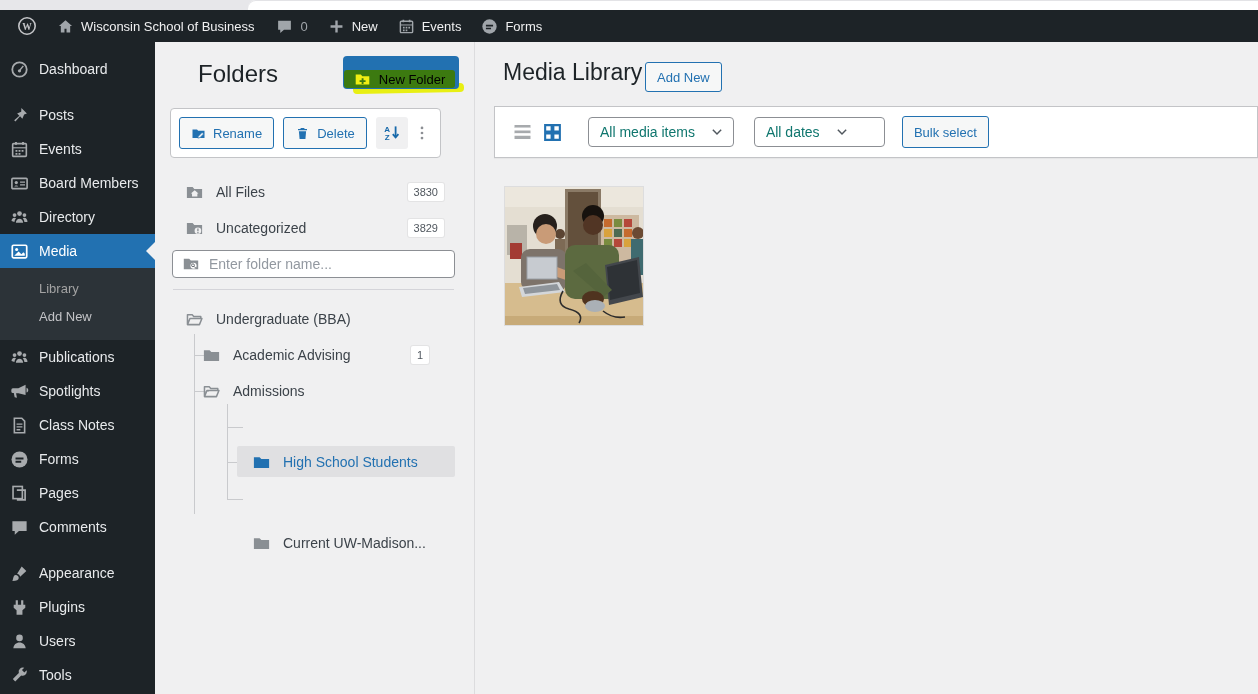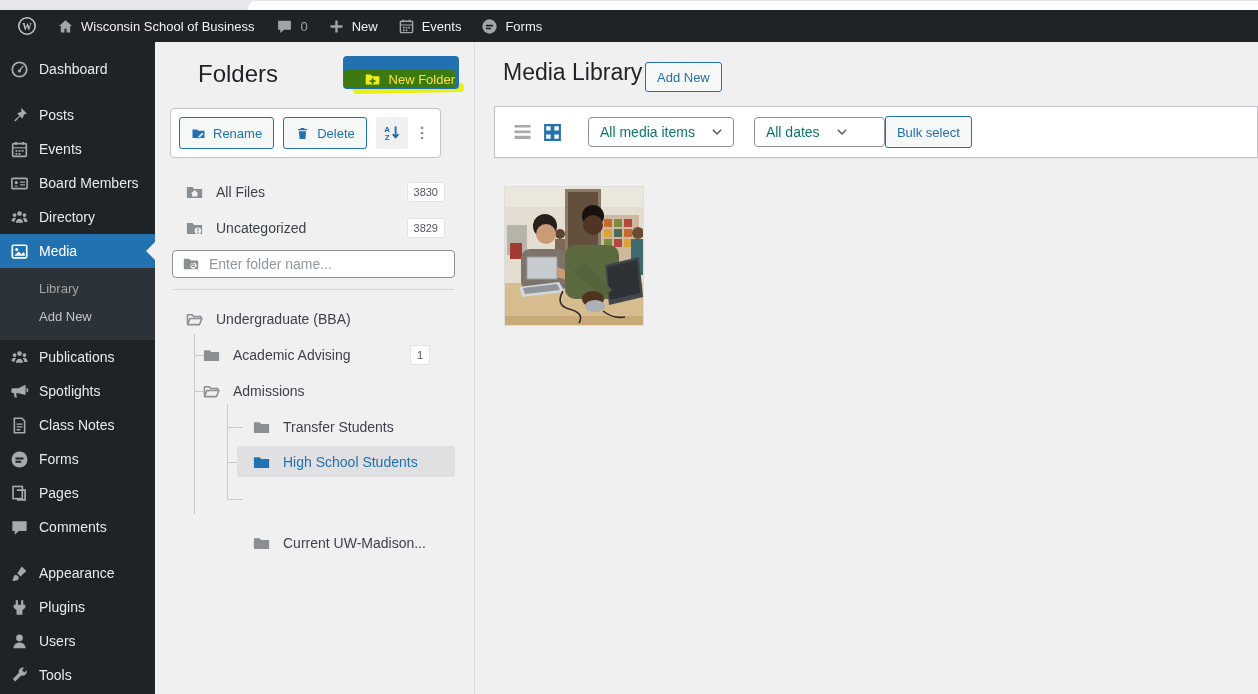--- a/index.html
+++ b/index.html
@@ -43,22 +43,22 @@
   
   .fpanel { position:absolute; left:155px; top:42px; bottom:0; width:320px;
     border-right:1px solid #dcdcde; background:#f0f0f1; }
   .fp-title { position:absolute; left:43px; top:18px; font-size:24px; font-weight:400; color:#1d2327; }
 
   .nf-wrap { position:absolute; left:188px; top:14px; width:116px; height:33px; cursor:pointer; }
   .nf-swoosh { position:absolute; left:10px; right:-5px; bottom:-4px; height:9px;
     background:#e8ef13; border-radius:4px; transform:rotate(-1.1deg); }
   .nf-blue { position:absolute; inset:0; background:#2271b1; border-radius:4px; }
   .nf-green { position:absolute; left:1px; right:4px; top:4px; bottom:1px; background:#3c7a10;
-    border-radius:3px; display:flex; align-items:center; justify-content:flex-end; gap:8px;
-    color:#fde047; font-size:13px;margin-top:10px; }
+    border-radius:3px; display:flex; align-items:center; justify-content:center; gap:8px;
+    color:#000000; font-size:13px;margin-top:10px; }
   .nf-green .ic { width:17px; height:17px; color:#f0ee12; }
 
   .ftoolbar { position:absolute; left:15px; top:66px; width:271px; height:50px; background:#fff;
     border:1px solid #c3c4c7; border-radius:4px; display:flex; align-items:center; padding:0 8px; }
   .btn-outline { display:flex; align-items:center; gap:7px; height:32px; padding:0 11px;
     background:#f6f7f7; border:1px solid #2271b1; border-radius:3px; color:#2271b1; font-size:13px; cursor:pointer; }
   .btn-outline .ic { width:15px; height:15px; }
   .ftoolbar .btn-outline + .btn-outline { margin-left:9px; }
   .sortbtn { width:32px; height:32px; background:#f0f0f1; border-radius:3px; color:#1769aa;
     display:flex; align-items:center; justify-content:center; margin-left:auto; cursor:pointer; }
@@ -105,21 +105,21 @@
     border:1px solid #c3c4c7; display:flex; align-items:center; padding-left:17px;
     box-shadow:0 1px 1px rgba(0,0,0,.04); }
   .view-ic { width:21px; height:21px; cursor:pointer; }
   .view-ic.list { color:#a7aaad; }
   .view-ic.grid { color:#2271b1; margin-left:9px; }
   .fake-select { height:30px; background:#fff; border:1px solid #8c8f94; border-radius:4px;
     display:flex; align-items:center; padding:0 8px 0 11px; font-size:14px; color:#0f766e; cursor:pointer; }
   .fake-select .ic { width:16px; height:16px; color:#50575e; margin-left:14px; }
   .sel-media { margin-left:25px; min-width:131px; }
   .sel-dates { margin-left:20px; min-width:131px; }
-  .bulk { }
+  .bulk { margin-left:17px; }
   .thumb { position:absolute; left:30px; top:145px; width:138px; height:138px; cursor:pointer;
     box-shadow:0 0 0 1px rgba(0,0,0,.08); }
   .thumb svg { width:100%; height:100%; display:block; }
 </style>
 </head>
 <body>
 
 <div class="topstrip">
   <div class="tabedge"></div>
 </div>
@@ -461,28 +461,20 @@
     <span class="flabel">Academic Advising</span>
     <span class="fcount tcount">1</span>
   </div>
   <div class="trow d1" style="top:335px;">
     <span class="ic">
         <svg viewBox="0 0 20 20">
           <path d="M2.6 15.4V5h5l1.6 1.8h7.4v2.2M2.6 15.4h12.6l2.6-6.4H5.2z" fill="none" stroke="currentColor" stroke-width="1.6" stroke-linejoin="round"></path>
         </svg>
       </span>
     <span class="flabel">Admissions</span>
-  </div>
-  <div class="trow d2" style="top:371px;">
-    <span class="ic">
-        <svg viewBox="0 0 20 20" fill="currentColor">
-          <path d="M2 4.4h6l1.8 2H18v9.4H2z"></path>
-        </svg>
-      </span>
-    <span class="flabel">Transfer Students</span>
   </div>
   <div class="trow d2 selected" style="top:406px;">
     <span class="ic">
         <svg viewBox="0 0 20 20" fill="currentColor">
           <path d="M2 4.4h6l1.8 2H18v9.4H2z"></path>
         </svg>
       </span>
     <span class="flabel">High School Students</span>
   </div>
   <div class="trow d2" style="top:443px;margin-top:44px;">

